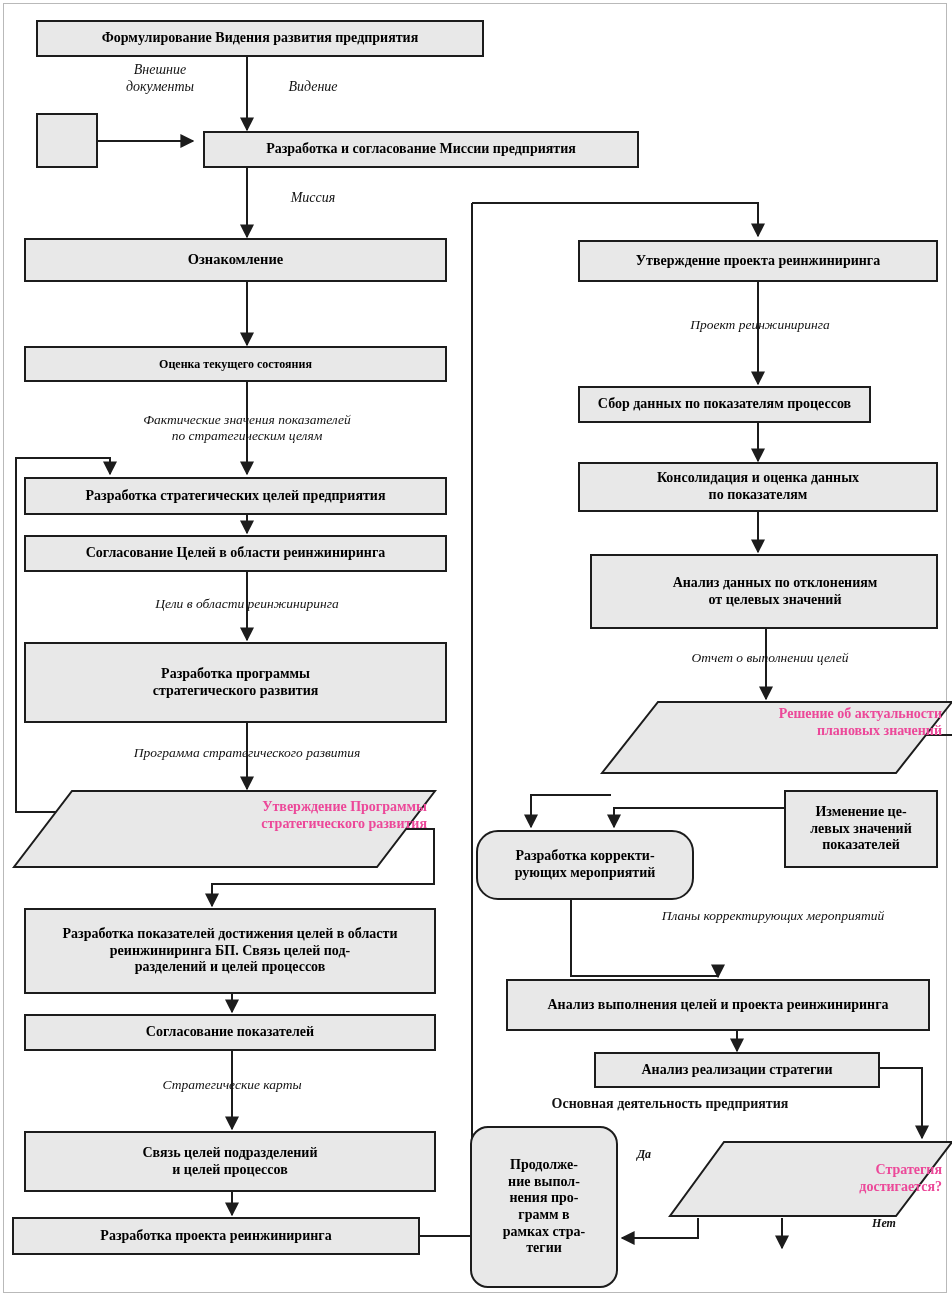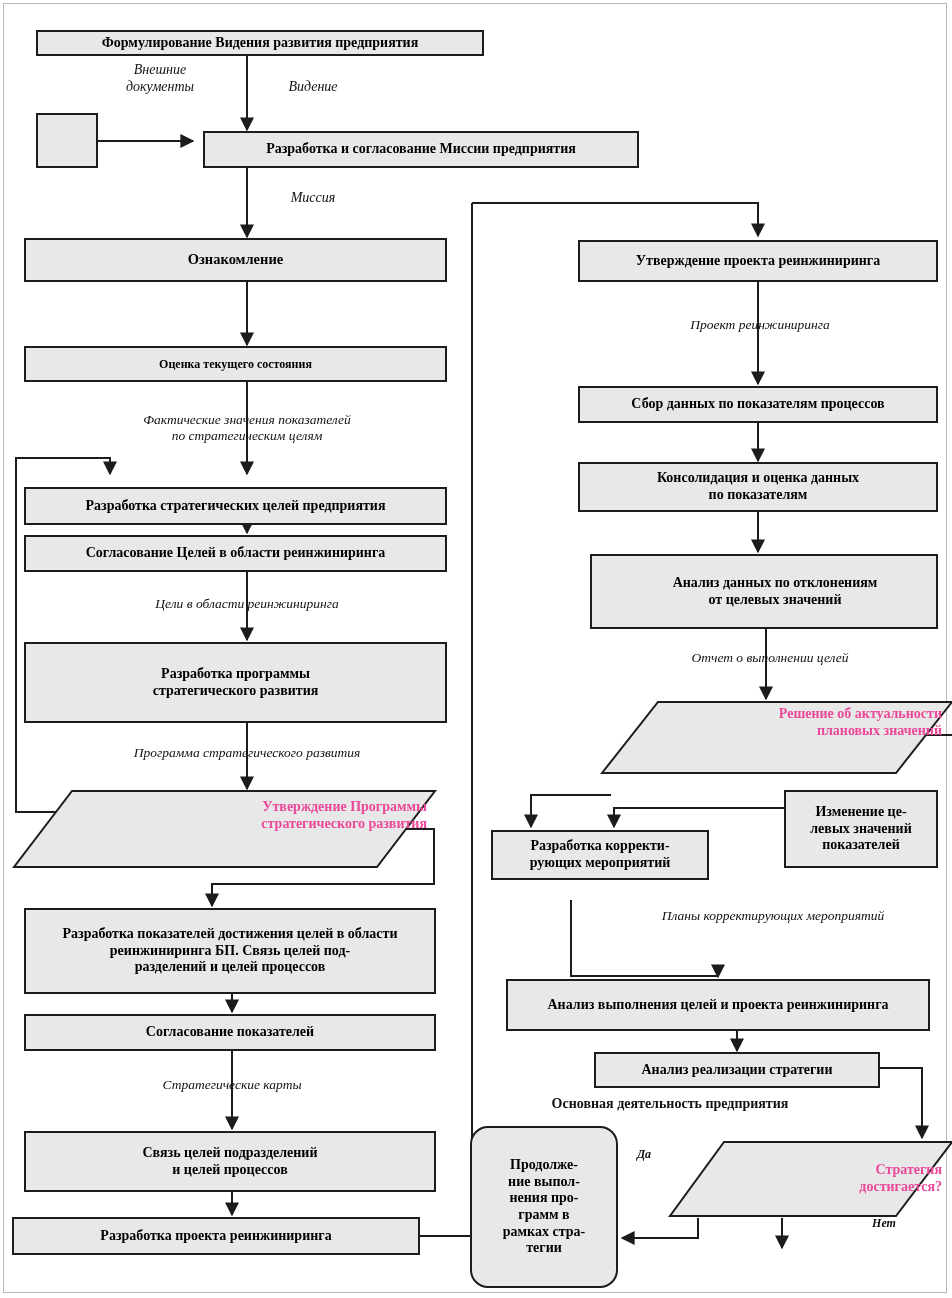--- a/index.html
+++ b/index.html
@@ -107,31 +107,31 @@
       <path d="M 737 1031 L 737 1051" marker-end="url(#ah)"></path>
 
       <path d="M 880 1068 L 922 1068 L 922 1138" marker-end="url(#ah)"></path>
 
       <path d="M 698 1218 L 698 1238 L 622 1238" marker-end="url(#ah)"></path>
 
       <path d="M 782 1218 L 782 1248" marker-end="url(#ah)"></path>
     </g>
   </svg>
 
-  <div class="node t16" style="left:36px;top:20px;width:448px;height:26px;margin-top:10px;">Формулирование Видения развития предприятия</div>
+  <div class="node t16" style="left:36px;top:20px;width:448px;height:37px;">Формулирование Видения развития предприятия</div>
 
   <div class="node" style="left:36px;top:113px;width:62px;height:55px;"></div>
 
   <div class="node t16" style="left:203px;top:131px;width:436px;height:37px;">Разработка и согласование Миссии предприятия</div>
 
   <div class="node t17" style="left:24px;top:238px;width:423px;height:44px;">Ознакомление</div>
 
   <div class="node t18" style="left:24px;top:346px;width:423px;height:36px;">Оценка текущего состояния</div>
 
-  <div class="node t16" style="left:24px;top:487px;width:423px;height:38px;">Разработка стратегических целей предприятия</div>
+  <div class="node t16" style="left:24px;top:477px;width:423px;height:38px;">Разработка стратегических целей предприятия</div>
 
   <div class="node t16" style="left:24px;top:535px;width:423px;height:37px;">Согласование Целей в области реинжиниринга</div>
 
   <div class="node t16" style="left:24px;top:642px;width:423px;height:81px;white-space:pre-line;">Разработка программы
 стратегического развития</div>
 
   <div class="para t16 topal" style="left:12px;top:789px;width:425px;height:80px;">
     <svg width="425" height="80" viewBox="0 0 425 80">
       <polygon points="60,2 423,2 365,78 2,78" fill="#e8e8e8" stroke="#1c1c1c" stroke-width="2"></polygon>
     </svg>
@@ -144,41 +144,41 @@
 
   <div class="node t16" style="left:24px;top:1014px;width:412px;height:37px;">Согласование показателей</div>
 
   <div class="node t16" style="left:24px;top:1131px;width:412px;height:61px;white-space:pre-line;">Связь целей подразделений
 и целей процессов</div>
 
   <div class="node t16" style="left:12px;top:1217px;width:408px;height:38px;">Разработка проекта реинжиниринга</div>
 
   <div class="node t16" style="left:578px;top:240px;width:360px;height:42px;">Утверждение проекта реинжиниринга</div>
 
-  <div class="node t16" style="left:578px;top:386px;width:360px;height:37px;">Сбор данных по показателям процессов</div>
+  <div class="node t16" style="left:578px;top:386px;width:293px;height:37px;">Сбор данных по показателям процессов</div>
 
   <div class="node t16" style="left:578px;top:462px;width:360px;height:50px;white-space:pre-line;">Консолидация и оценка данных
 по показателям</div>
 
   <div class="node t16" style="left:590px;top:554px;width:348px;height:75px;white-space:pre-line;padding-left:28px;">Анализ данных по отклонениям
 от целевых значений</div>
 
   <div class="para t16 topal" style="left:600px;top:700px;width:352px;height:75px;">
     <svg width="352" height="75" viewBox="0 0 352 75">
       <polygon points="58,2 352,2 296,73 2,73" fill="#e8e8e8" stroke="#1c1c1c" stroke-width="2"></polygon>
     </svg>
     <div class="ptxt" style="white-space:pre-line;margin-top:6px;">Решение об актуальности
 плановых значений</div>
   </div>
 
   <div class="node t16" style="left:784px;top:790px;width:154px;height:78px;white-space:pre-line;">Изменение це-
 левых значений
 показателей</div>
 
-  <div class="node t16" style="left:491px;top:830px;width:218px;height:50px;white-space:pre-line;">Разработка корректи-
+  <div class="node t16" style="left:476px;top:830px;width:218px;height:70px;white-space:pre-line;border-radius:22px;">Разработка корректи-
 рующих мероприятий</div>
 
   <div class="node t16" style="left:506px;top:979px;width:424px;height:52px;">Анализ выполнения целей и проекта реинжиниринга</div>
 
   <div class="node t16" style="left:594px;top:1052px;width:286px;height:36px;">Анализ реализации стратегии</div>
 
   <div class="node rounded t16" style="left:470px;top:1126px;width:148px;height:162px;white-space:pre-line;">Продолже-
 ние выпол-
 нения про-
 грамм в

